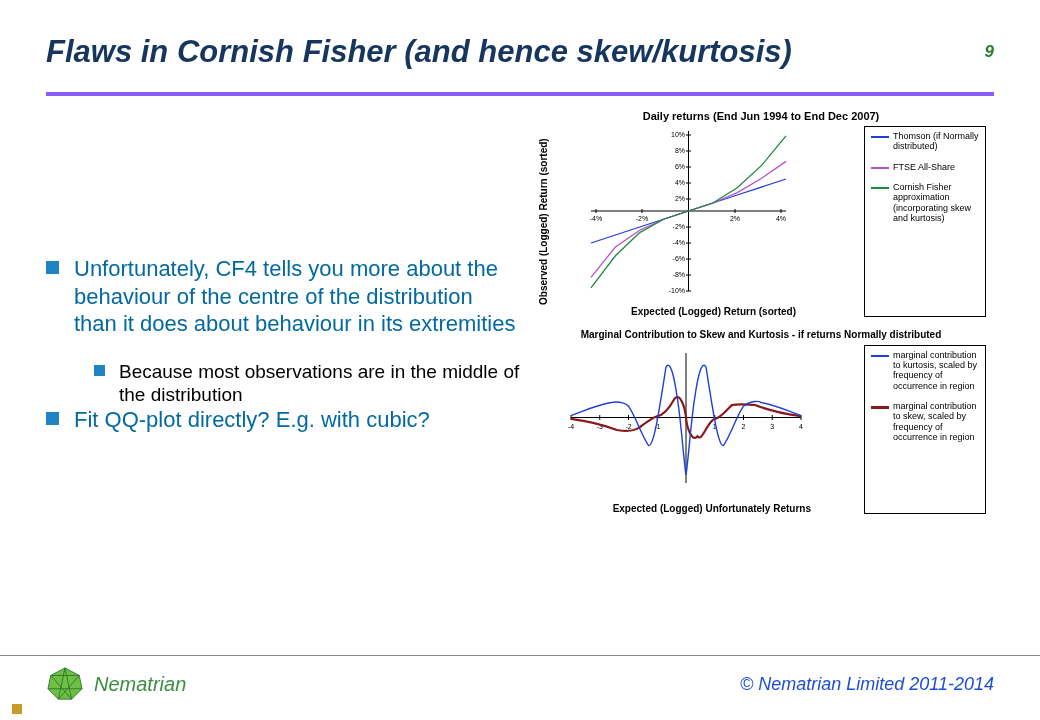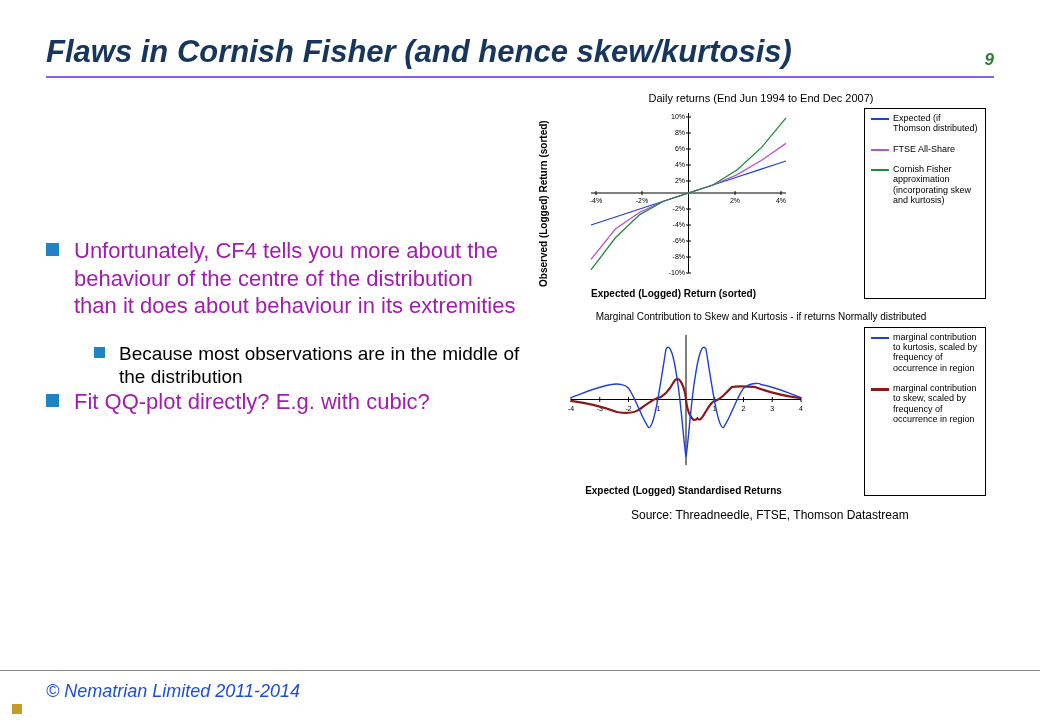--- a/index.html
+++ b/index.html
@@ -1,38 +1,38 @@
 <!DOCTYPE html>
 <html><head>
 <meta charset="utf-8">
 <style>
   * { box-sizing: border-box; margin: 0; padding: 0; }
   html, body { width: 1040px; height: 720px; font-family: Arial, Helvetica, sans-serif; background: #fff; color: #000; }
   .slide { width: 1040px; height: 720px; position: relative; padding: 34px 46px 0 46px; }
-  .title-row { display: flex; align-items: flex-end; justify-content: space-between; border-bottom: 2px solid #8b5cf6; padding-bottom: 6px; }
+  .title-row { display: flex; align-items: center; justify-content: space-between; border-bottom: 4px solid #8b5cf6; padding-bottom: 22px; }
   .title { font-size: 31px; font-weight: bold; color: #17365d; font-style: italic; }
   .pagenum { font-size: 17px; font-weight: bold; color: #2e7d32; font-style: italic; }
   .body { display: flex; margin-top: 14px; }
   .left-col { width: 490px; padding-top: 145px; padding-right: 16px; }
   .bullet { display: flex; align-items: flex-start; margin-bottom: 22px; }
   .bullet .sq { width: 13px; height: 13px; background: #1f83c6; flex: 0 0 13px; margin-top: 6px; margin-right: 15px; }
-  .bullet .txt { font-size: 22px; line-height: 1.25; color: #a21caf; }
+  .bullet .txt { font-size: 22px; line-height: 1.25; color: #0369a1; }
   .sub-bullet { display: flex; align-items: flex-start; margin-left: 48px; }
   .sub-bullet .sq { width: 11px; height: 11px; background: #1f83c6; flex: 0 0 11px; margin-top: 5px; margin-right: 14px; }
   .sub-bullet .txt { font-size: 19px; line-height: 1.22; color: #000; }
   .right-col { width: 450px; position: relative; }
   .chart-block { margin-bottom: 12px; }
-  .chart-title { text-align: center; font-size: 11px; font-weight: normal; margin-bottom: 4px; }
+  .chart-title { text-align: center; font-size: 11px; font-weight: bold; margin-bottom: 4px; }
   .chart-title.sm { font-size: 10px; line-height: 1.15; }
   .chart-row { display: flex; align-items: stretch; }
   .chart-ylab { writing-mode: vertical-rl; transform: rotate(180deg); font-size: 10px; font-weight: bold; text-align: center; padding: 0 2px; }
   .plot-wrap { flex: 1; }
   .plot1 { width: 245px; height: 170px; }
   .plot2 { width: 255px; height: 148px; }
-  .chart-xlab { text-align: center; font-size: 10px; font-weight: bold; margin-top: 6px; }
+  .chart-xlab { text-align: right; font-size: 10px; font-weight: bold; margin-top: 6px; }
   .legend { border: 1px solid #000; font-size: 9px; padding: 4px 6px; width: 122px; margin-left: 4px; }
   .legend-item { display: flex; align-items: flex-start; margin-bottom: 10px; }
   .legend-item:last-child { margin-bottom: 0; }
   .legend-swatch { width: 18px; height: 0; border-top: 2px solid; margin-top: 5px; margin-right: 4px; flex: 0 0 18px; }
   .legend-text { line-height: 1.15; }
   .source { font-size: 12px; text-align: left; margin-top: 6px; padding-left: 95px; }
   .footer { position: absolute; left: 0; right: 0; bottom: 18px; padding: 0 46px; border-top: 1px solid #888; padding-top: 10px; display: flex; align-items: center; justify-content: space-between; }
   .brand { display: flex; align-items: center; gap: 10px; font-size: 20px; font-style: italic; color: #3b8e3f; }
   .logo-svg { width: 38px; height: 36px; }
   .copyright { font-size: 18px; color: #1d4ed8; font-style: italic; }
@@ -120,21 +120,21 @@
 
               <polyline fill="none" stroke="#b455c9" stroke-width="1.3" points="40,151.4 64.4,121 88.75,104.2 113.1,93 137.5,85 161.9,77 186.25,66.6 210.6,52.2 235,35.4"></polyline>
 
               <polyline fill="none" stroke="#1f8a3a" stroke-width="1.3" points="40,161.8 64.4,129.8 88.75,106.6 113.1,93 137.5,85 161.9,77 186.25,61.8 210.6,39.4 235,9.8"></polyline>
             </svg>
             <div class="chart-xlab" style="width:245px">Expected (Logged) Return (sorted)</div>
           </div>
           <div class="legend">
             <div class="legend-item">
               <div class="legend-swatch" style="border-color:#1e3fd8"></div>
-              <div class="legend-text">Expected (if Thomson distributed)</div>
+              <div class="legend-text">Thomson (if Normally distributed)</div>
             </div>
             <div class="legend-item">
               <div class="legend-swatch" style="border-color:#b455c9"></div>
               <div class="legend-text">FTSE All-Share</div>
             </div>
             <div class="legend-item">
               <div class="legend-swatch" style="border-color:#1f8a3a"></div>
               <div class="legend-text">Cornish Fisher approximation (incorporating skew and kurtosis)</div>
             </div>
           </div>
@@ -168,38 +168,49 @@
                   <text x="158.75" y="84">1</text>
                   <text x="187.5" y="84">2</text>
                 <text x="216.25" y="84">3</text>
                   <text x="245" y="84">4</text>
               </g>
 
               <path fill="none" stroke="#8a1a1a" stroke-width="2.2" d="M15,73.8 C32,76 48,80 61,85 C70,86.5 79,86 84,82 C92,76 98,72 101.25,71.2 C108,70 114,62 118.5,53.7 C124,47 129,62 130,72.5 C131,83 136,98 141.5,91.3 C146,98 152,75 158.75,73.8 C165,73 172,63 176,60 C184,58.5 193,60 199,60 C212,65 228,69 245,71.2"></path>
 
               <path fill="none" stroke="#1e3fd8" stroke-width="1.4" d="M15,70.6 C28,66 40,60 55.25,57.5 C63,56 70,58 72.5,61.2 C80,72 86,92 92.6,100.6 C98,102 104,60 109.9,22.5 C114,14 118,30 121.4,53.7 C125,76 128,118 130,130 C132,118 135,76 138.6,53.7 C142,30 146,14 150.1,22.5 C156,60 162,102 167.4,100.6 C174,92 180,72 187.5,61.2 C195,55 205,56 204.75,57.5 C220,60 232,66 245,70.6"></path>
             </svg>
-            <div class="chart-xlab" style="width:255px">Expected (Logged) Standardised Returns</div>
+            <div class="chart-xlab" style="width:255px">Expected (Logged) Unfortunately Returns</div>
           </div>
           <div class="legend">
             <div class="legend-item">
               <div class="legend-swatch" style="border-color:#1e3fd8"></div>
               <div class="legend-text">marginal contribution to kurtosis, scaled by frequency of occurrence in region</div>
             </div>
             <div class="legend-item">
               <div class="legend-swatch" style="border-color:#8a1a1a;border-top-width:3px"></div>
               <div class="legend-text">marginal contribution to skew, scaled by frequency of occurrence in region</div>
             </div>
           </div>
         </div>
       </div>
 
-      <div class="source">Source: Threadneedle,  FTSE, Thomson Datastream</div>
     </div>
 
   </div>
 
   <div class="footer">
+    <div class="brand">
+      <svg class="logo-svg" viewBox="0 0 40 38">
+        <polygon points="20,2 35,10 38,24 27,35 13,35 2,24 5,10" fill="#6fbf44" stroke="#2e7d32" stroke-width="1"></polygon>
+        <line x1="20" y1="2" x2="13" y2="35" stroke="#2e7d32" stroke-width="1"></line>
+        <line x1="20" y1="2" x2="27" y2="35" stroke="#2e7d32" stroke-width="1"></line>
+        <line x1="5" y1="10" x2="35" y2="10" stroke="#2e7d32" stroke-width="1"></line>
+        <line x1="2" y1="24" x2="38" y2="24" stroke="#2e7d32" stroke-width="1"></line>
+        <line x1="5" y1="10" x2="27" y2="35" stroke="#2e7d32" stroke-width="1"></line>
+        <line x1="35" y1="10" x2="13" y2="35" stroke="#2e7d32" stroke-width="1"></line>
+      </svg>
+      <span>Nematrian</span>
+    </div>
     <div class="copyright">© Nematrian Limited 2011-2014</div>
   </div>
 
   <div class="corner-sq"></div>
 </div>
 
 </body></html>

